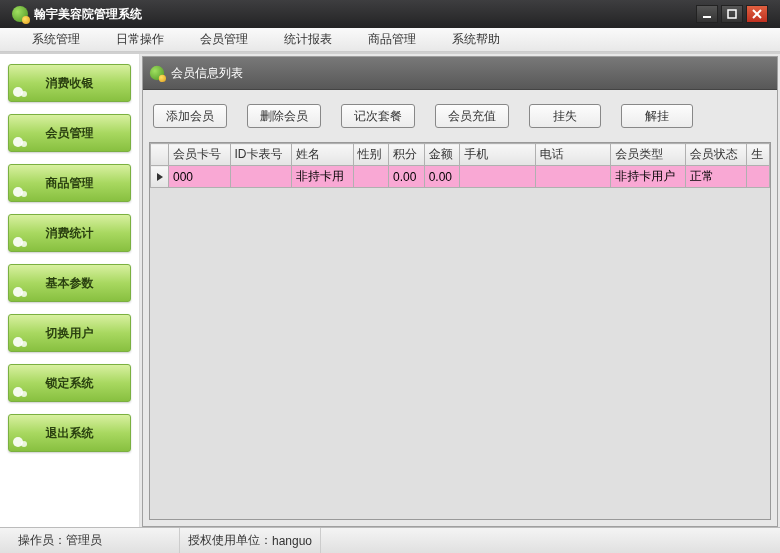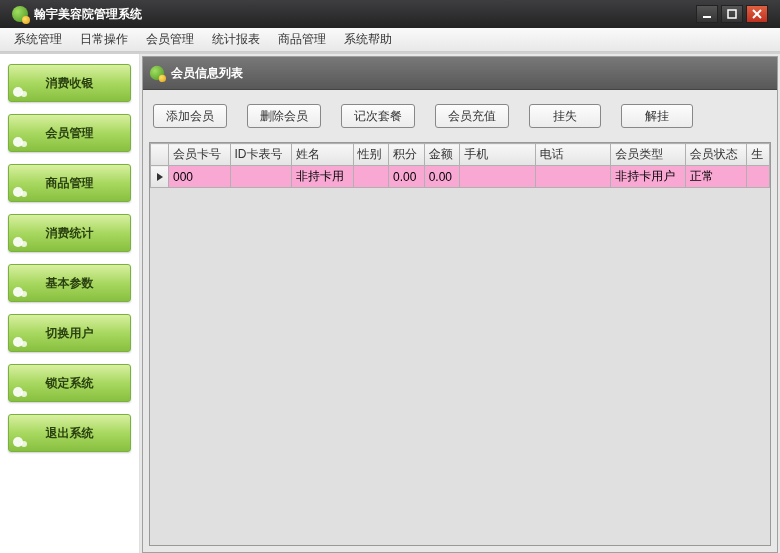--- a/index.html
+++ b/index.html
@@ -7,31 +7,31 @@
 .window { width: 780px; height: 553px; background: #fff; display: flex; flex-direction: column; }
 .titlebar { height: 28px; background: linear-gradient(#3e3e40, #232324); display: flex; align-items: center; padding: 0 12px; color: #fff; }
 .titlebar-icon { width: 16px; height: 16px; margin-right: 6px; border-radius: 50%; background: radial-gradient(circle at 35% 35%, #a0e060, #4a9020); position: relative; }
 .titlebar-icon::after { content: ''; position: absolute; width: 8px; height: 8px; border-radius: 50%; background: radial-gradient(circle at 35% 35%, #ffe060, #e0a020); right: -2px; bottom: -2px; }
 .titlebar-title { flex: 1; font-weight: bold; }
 .win-controls { display: flex; gap: 3px; }
 .win-btn { width: 22px; height: 18px; background: linear-gradient(#555,#333); border: 1px solid #222; display: flex; align-items: center; justify-content: center; cursor: pointer; }
 .win-btn.close { background: linear-gradient(#e06040,#c03020); }
 .win-btn svg { width: 10px; height: 10px; }
 .menubar { height: 24px; background: linear-gradient(#fafafa,#e8e8e8); border-bottom: 1px solid #ccc; display: flex; align-items: center; padding: 0 6px; gap: 2px; }
-.menu-item { padding: 3px 8px; cursor: pointer; color: #333; }
+.menu-item { padding: 3px 8px; cursor: pointer; color: #333; margin-left: 18px; }
 .body-area { flex: 1; display: flex; background: #fff; border-top: 2px solid #d0d0d0; overflow: hidden; }
 .sidebar { width: 140px; background: #fff; padding: 10px 8px; display: flex; flex-direction: column; gap: 12px; border-right: 1px solid #e0e0e0; text-align: right; }
 .side-btn { height: 38px; border: 1px solid #7ab040; border-radius: 3px; background: linear-gradient(#d8f0a0, #a8d860 50%, #88c040); display: flex; align-items: center; justify-content: center; font-size: 14px; font-weight: bold; color: #2a4010; cursor: pointer; position: relative; box-shadow: 0 1px 2px rgba(0,0,0,0.2); }
 .side-btn .deco { position: absolute; left: 4px; bottom: 2px; width: 14px; height: 14px; }
 .side-btn .deco::before, .side-btn .deco::after { content:''; position:absolute; border-radius:50%; }
 .side-btn .deco::before { width:10px; height:10px; background:#fff; opacity:0.9; left:0; top:2px; }
 .side-btn .deco::after { width:6px; height:6px; background:#fff; opacity:0.8; left:8px; top:6px; }
 .main { flex: 1; background: #e8e8e8; display: flex; flex-direction: column; padding: 0; overflow: hidden; }
 .panel { flex: 1; background: #e8e8e8; border: 1px solid #a0a0a0; margin: 2px 2px 0 2px; display: flex; flex-direction: column; overflow: hidden; }
-.panel-title { height: 26px; background: linear-gradient(#787878,#585858); color: #fff; display: flex; align-items: center; padding: 16px 6px; font-weight: bold; border-bottom: 1px solid #444; }
+.panel-title { height: 26px; background: linear-gradient(#787878,#585858); color: #fff; display: flex; align-items: center; padding: 16px 6px; font-weight: normal; border-bottom: 1px solid #444; }
 .panel-title .titlebar-icon { transform: scale(0.9); }
 .toolbar { padding: 14px 10px; display: flex; gap: 20px; background: #e8e8e8; overflow: hidden; }
 .tb-btn { min-width: 72px; height: 24px; background: linear-gradient(#fdfdfd,#ececec); border: 1px solid #888; border-radius: 3px; padding: 0 12px; cursor: pointer; color: #333; display: flex; align-items: center; justify-content: center; }
 .grid-wrap { flex: 1; background: #e0e0e0; margin: 0 6px 6px 6px; border: 1px solid #999; overflow: auto; }
 .grid { border-collapse: collapse; background: #fff; width: 100%; }
 .grid th, .grid td { border: 1px solid #b0b0b0; padding: 2px 4px; height: 20px; font-weight: normal; text-align: left; white-space: nowrap; }
 .grid th { background: linear-gradient(#f8f8f8,#e4e4e4); color: #333; }
 .grid .rowhead { width: 18px; background: linear-gradient(#f8f8f8,#e4e4e4); text-align: center; }
 .grid .rowhead.sel::before { content:''; display:inline-block; border-left:6px solid #333; border-top:4px solid transparent; border-bottom:4px solid transparent; }
 .grid tbody tr { background: #f9a8d4; }
@@ -164,14 +164,24 @@
               </tr>
             </tbody>
           </table>
           <div class="grid-body-pad"></div>
         </div>
       </div>
     </div>
 
   </div>
 
+  <div class="statusbar">
+    <div class="status-cell wide">
+      <span>操作员：</span>
+      <span>管理员</span>
+    </div>
+    <div class="status-cell">
+      <span>授权使用单位：</span>
+      <span>hanguo</span>
+    </div>
+  </div>
 
 </div>
 
 </body></html>

